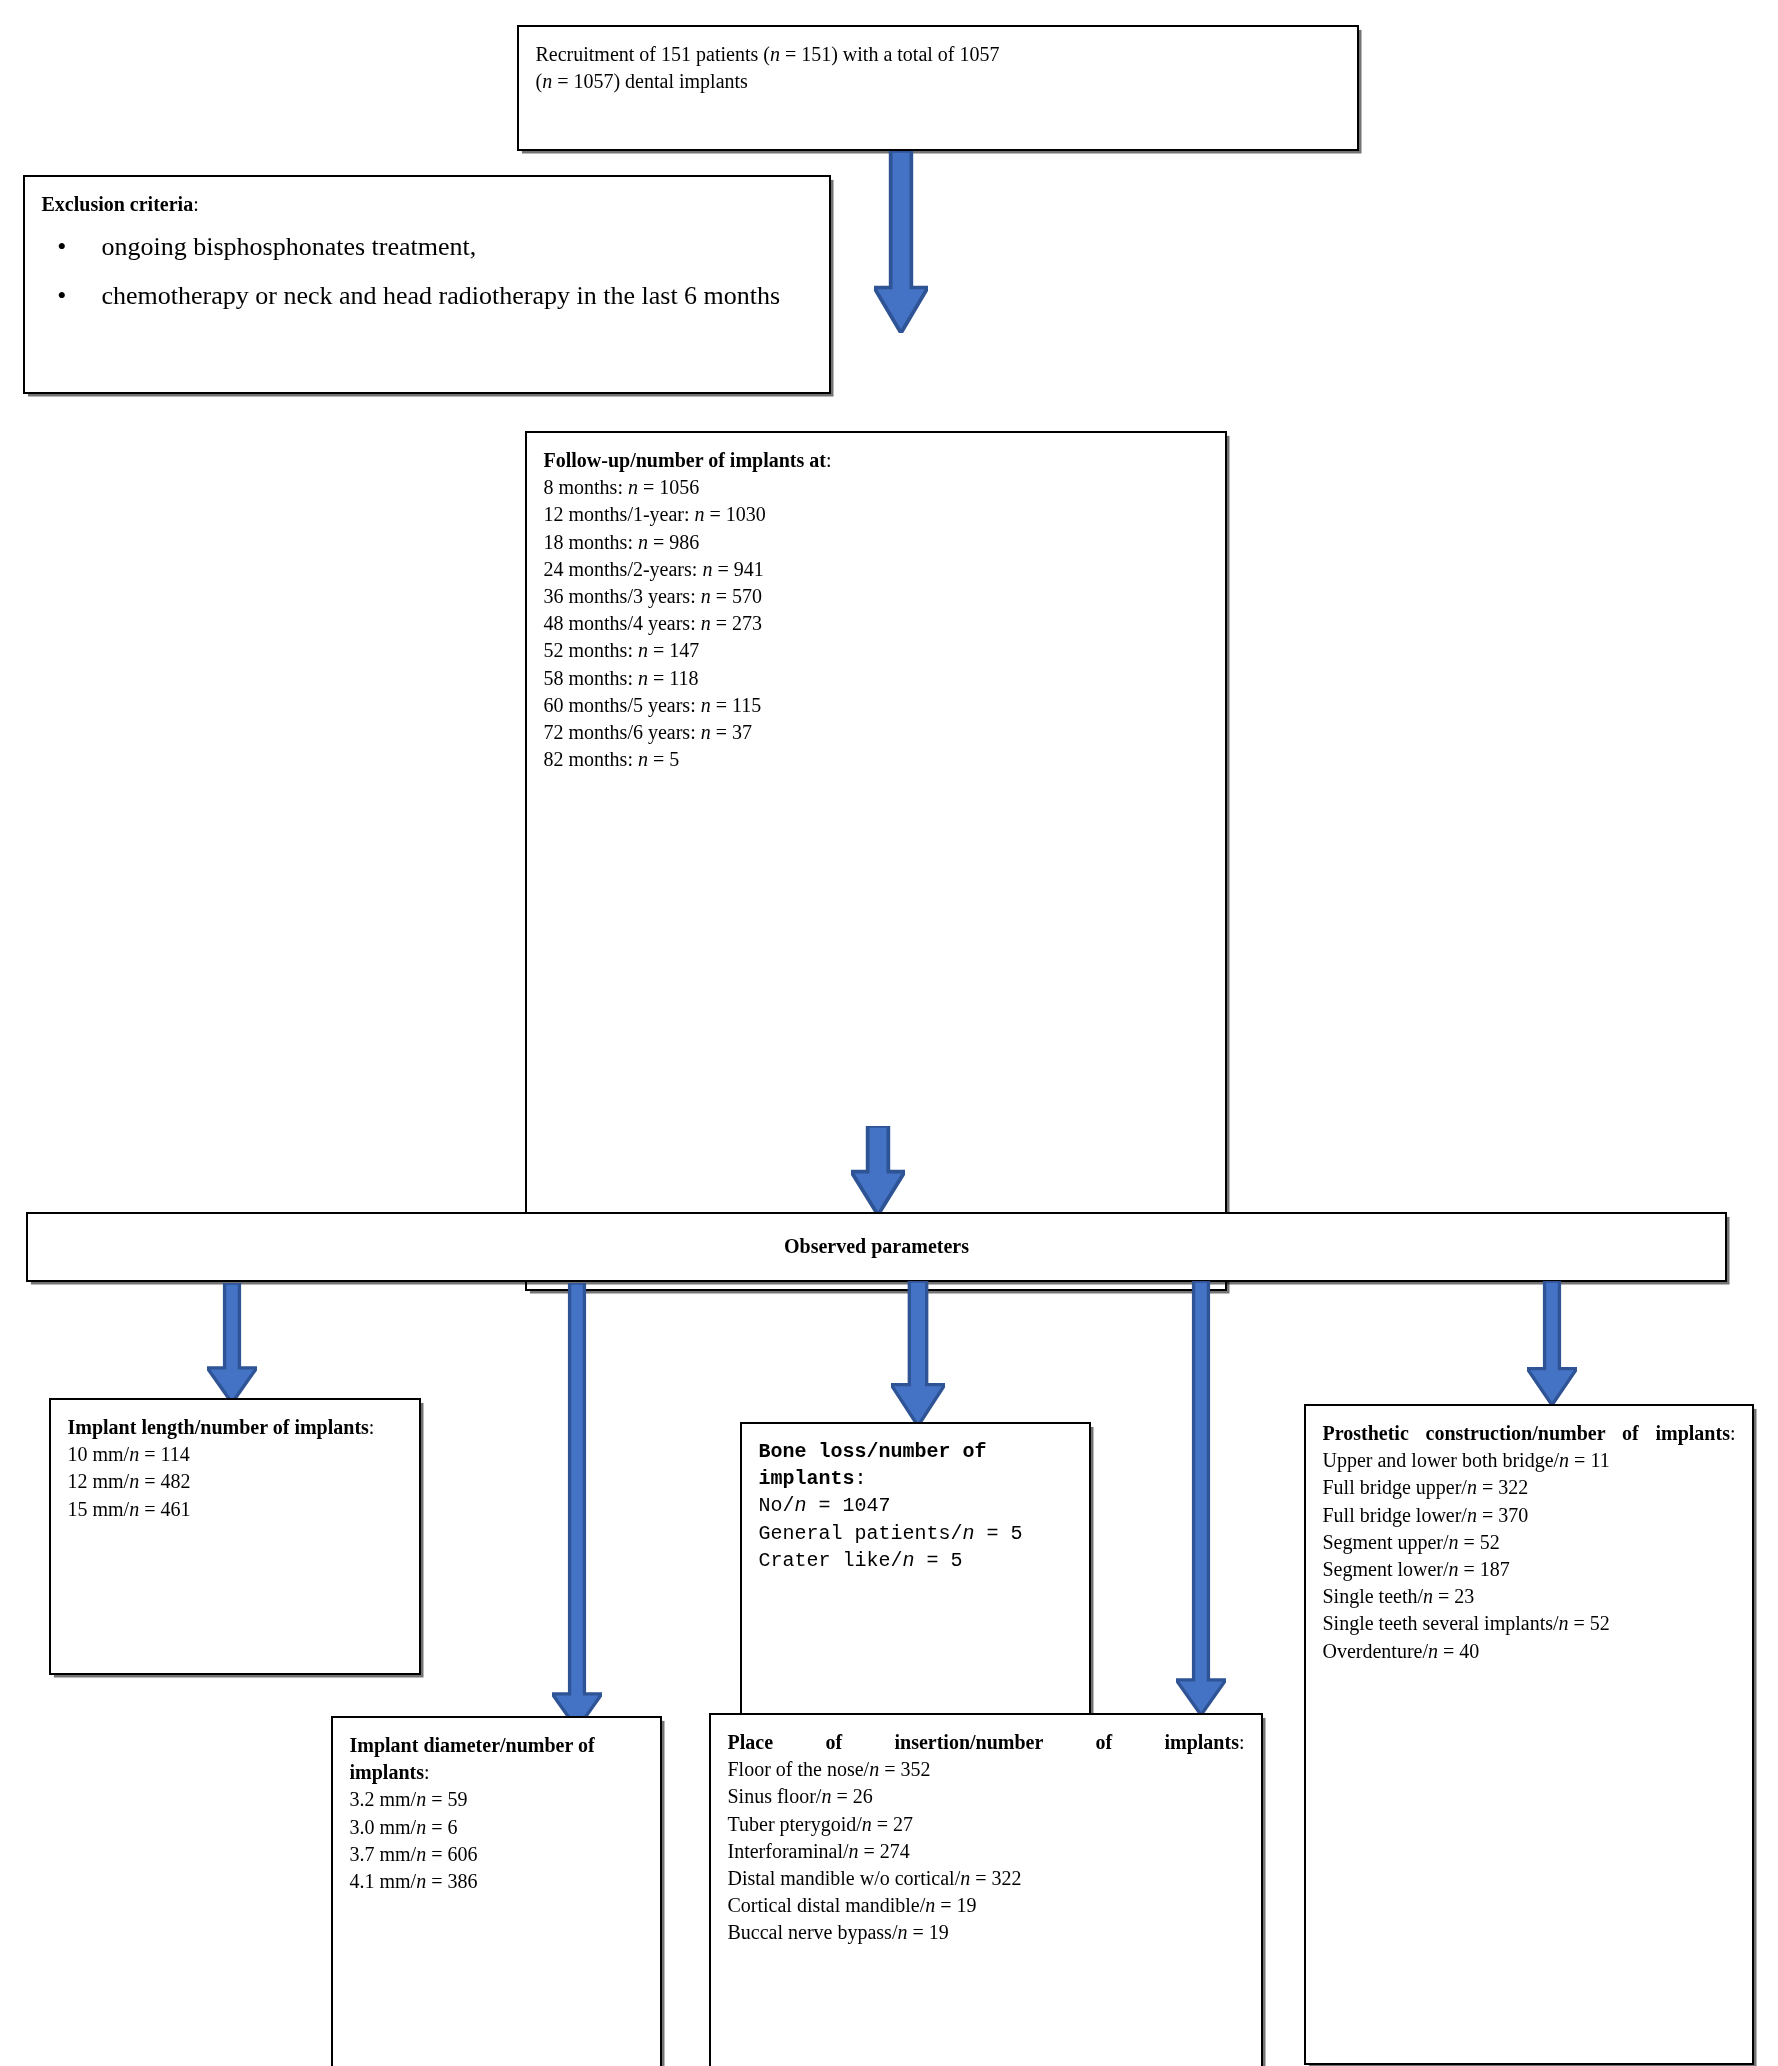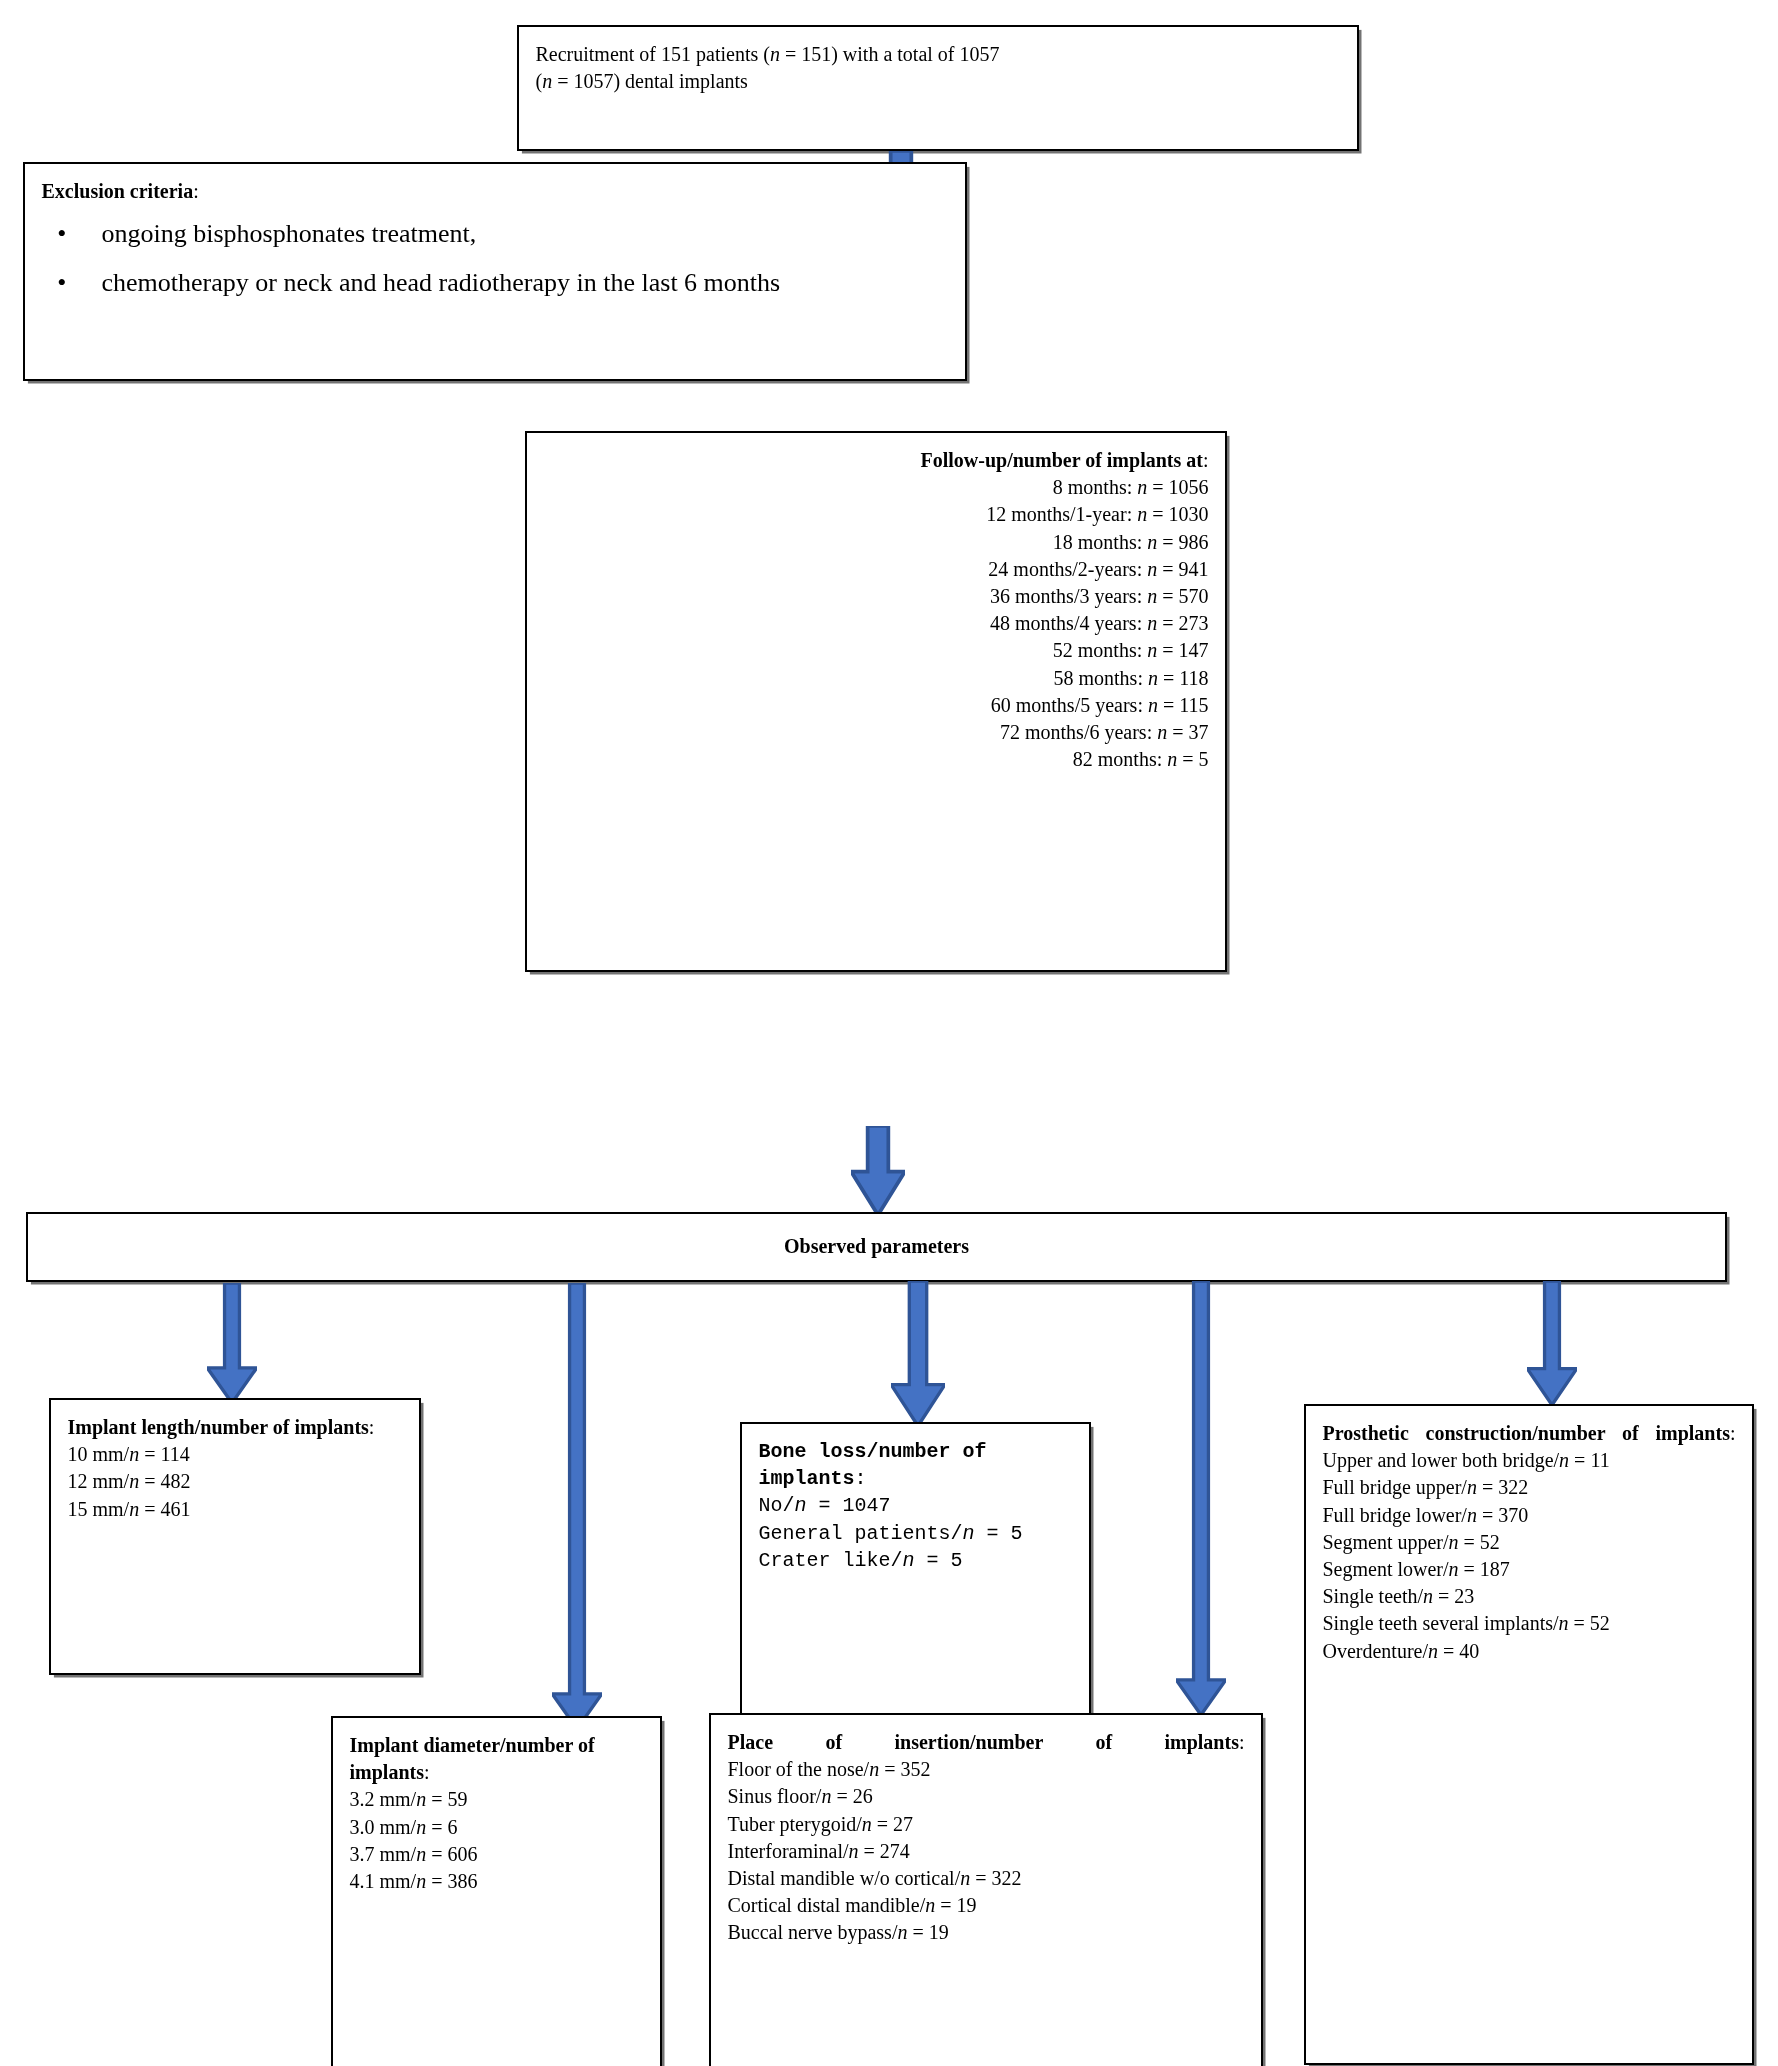--- a/index.html
+++ b/index.html
@@ -58,37 +58,37 @@
       <span>(</span><span class="it">n</span><span> = 1057) dental implants</span>
     </div>
   </div>
 
   <div class="arrow" style="left:874px;top:151px;width:54px;height:182px;">
     <svg width="54" height="182" viewBox="0 0 130 440">
       <polygon points="40,0 90,0 90,330 130,330 65,440 0,330 40,330" fill="#4472C4" stroke="#2F5496" stroke-width="9"></polygon>
     </svg>
   </div>
 
-  <div class="box pad" style="left:23px;top:162px;width:944px;height:219px;">
+  <div class="box pad" style="left:23px;top:175px;width:808px;height:219px;">
     <div class="ln">
       <span class="hd">Exclusion criteria</span><span>:</span>
     </div>
     <ul class="bullets">
       <li>
         <span class="dot">•</span>
         <span>ongoing bisphosphonates treatment,</span>
       </li>
       <li>
         <span class="dot">•</span>
         <span>chemotherapy or neck and head radiotherapy in the last 6 months</span>
       </li>
     </ul>
   </div>
 
-  <div class="box pad" style="left:525px;top:431px;width:702px;height:541px;text-align:right;">
+  <div class="box pad" style="left:525px;top:431px;width:702px;height:860px;">
     <div class="ln">
       <span class="hd">Follow-up/number of implants at</span><span>:</span>
     </div>
     <div>
       <div class="ln"><span>8 months: </span><span class="it">n</span><span> = 1056</span></div>
       <div class="ln"><span>12 months/1-year: </span><span class="it">n</span><span> = 1030</span></div>
       <div class="ln"><span>18 months: </span><span class="it">n</span><span> = 986</span></div>
       <div class="ln"><span>24 months/2-years: </span><span class="it">n</span><span> = 941</span></div>
       <div class="ln"><span>36 months/3 years: </span><span class="it">n</span><span> = 570</span></div>
       <div class="ln"><span>48 months/4 years: </span><span class="it">n</span><span> = 273</span></div>

